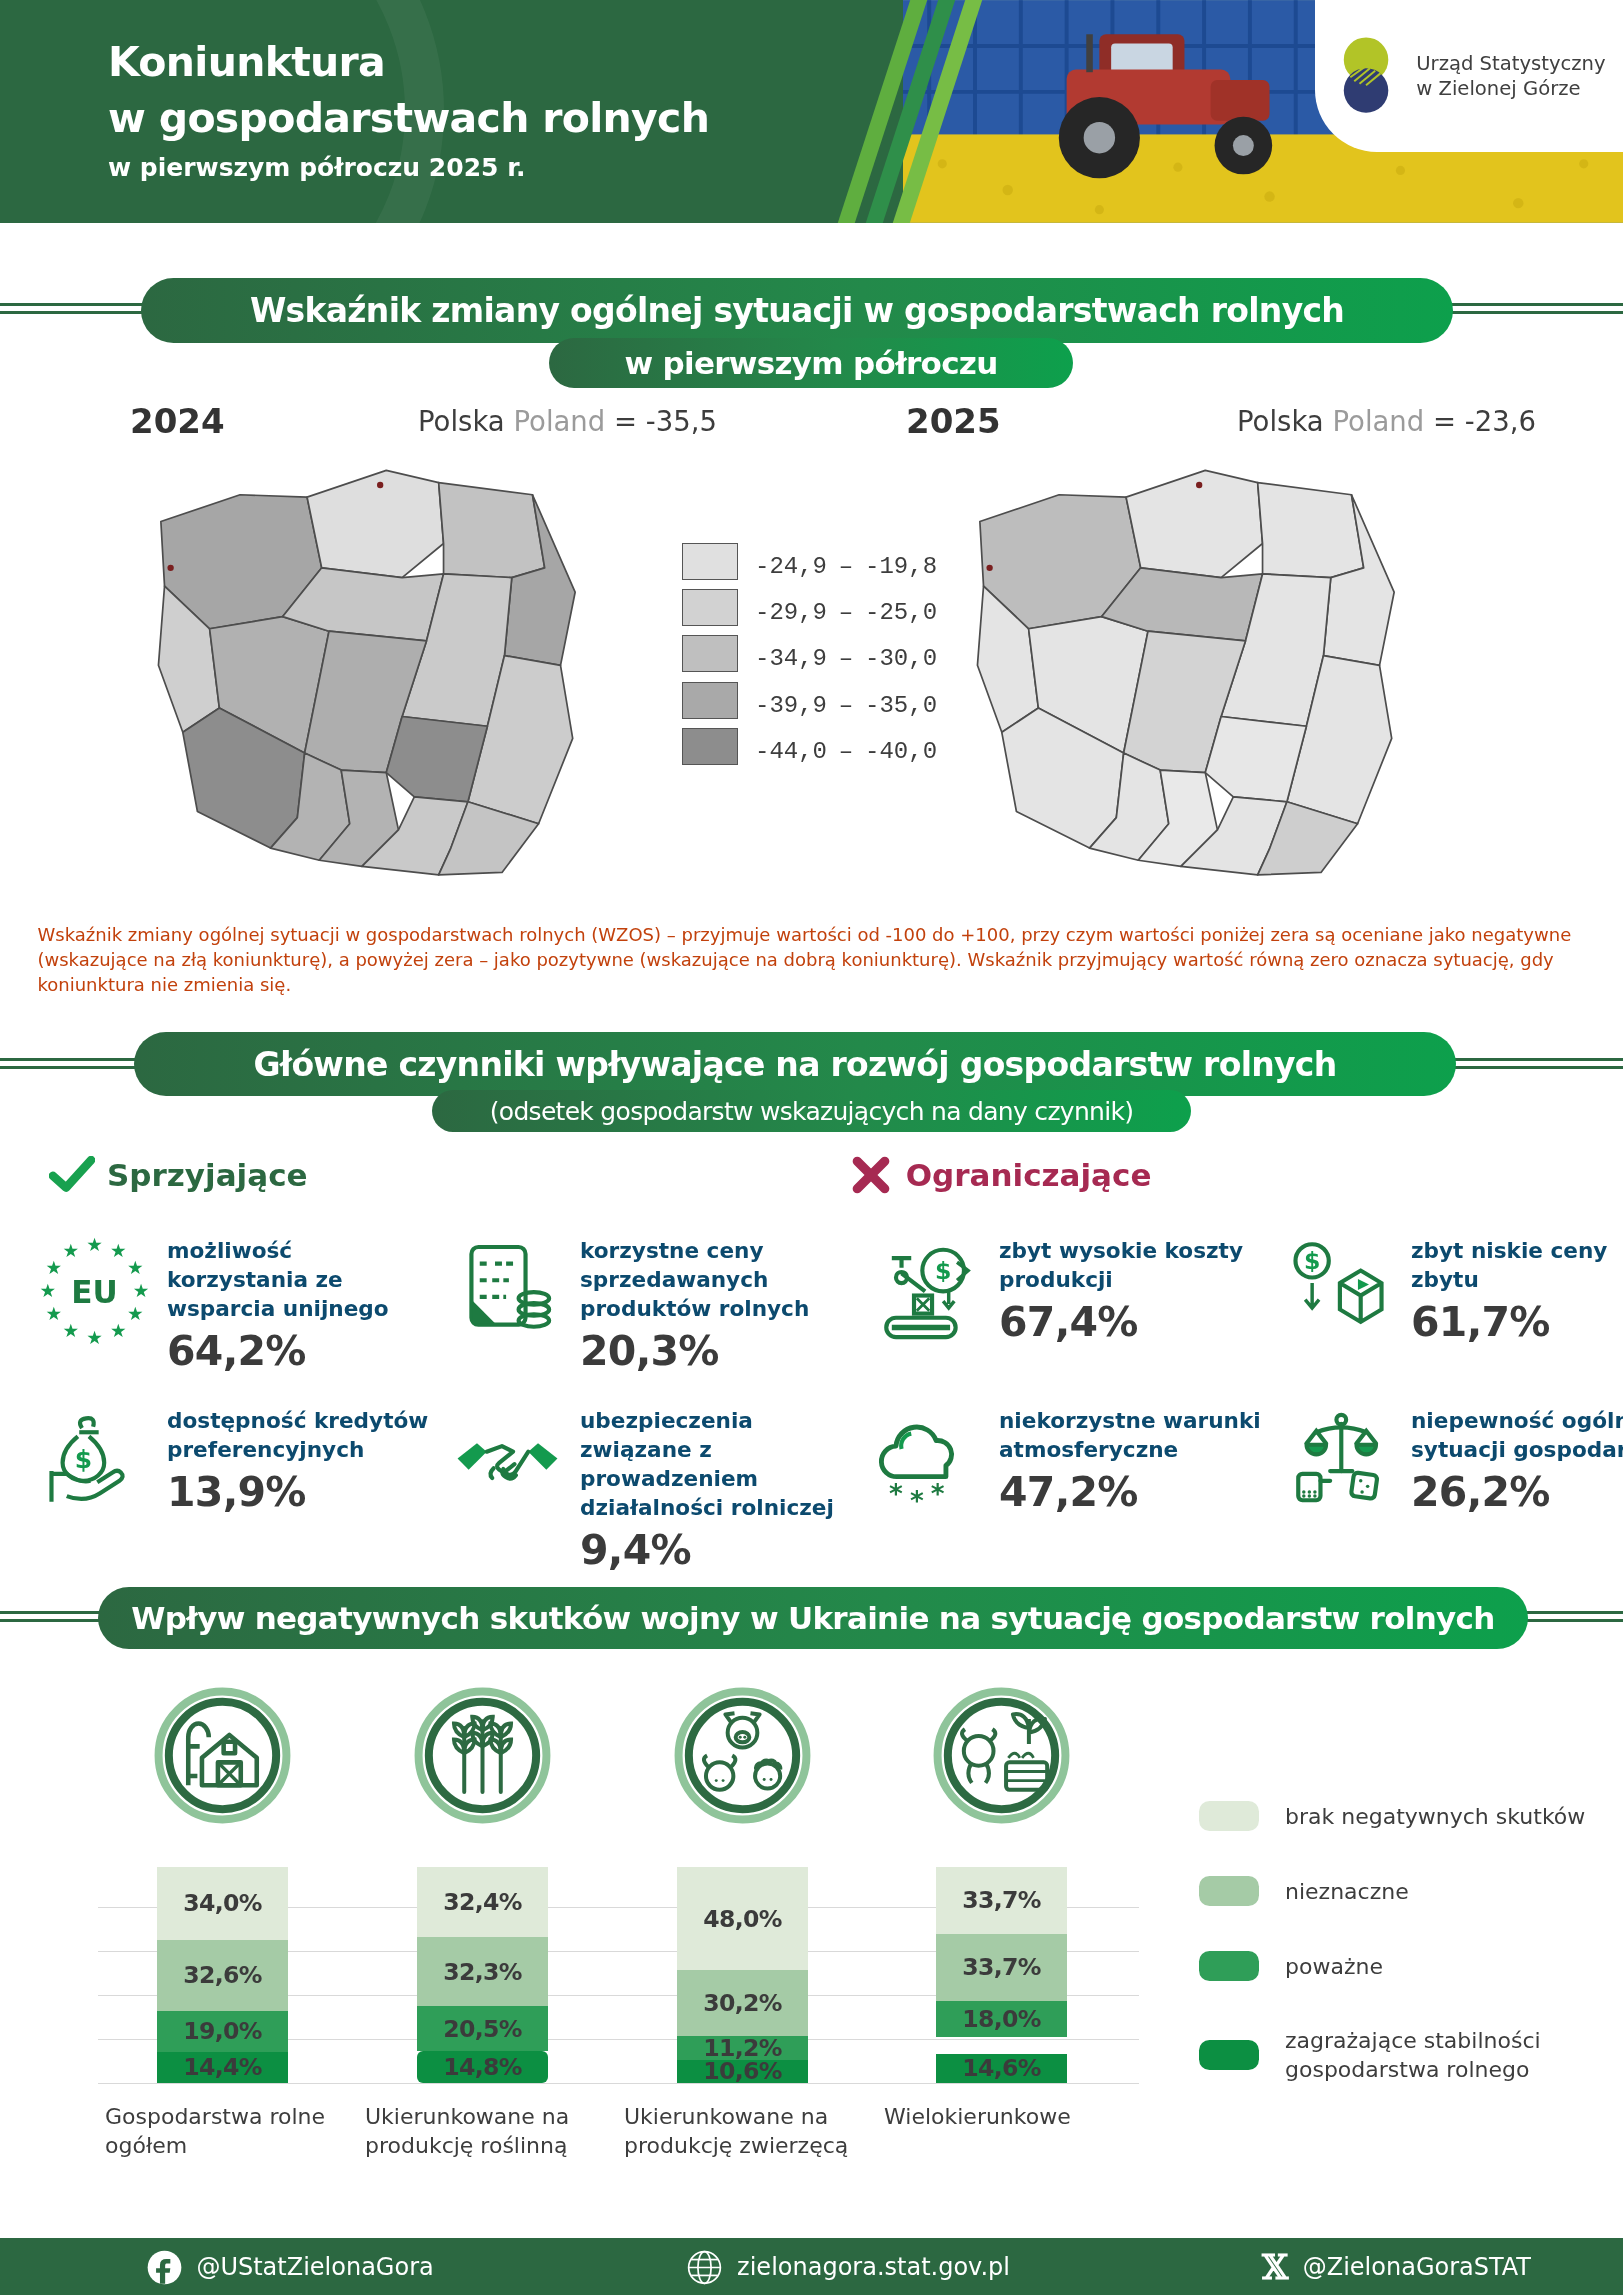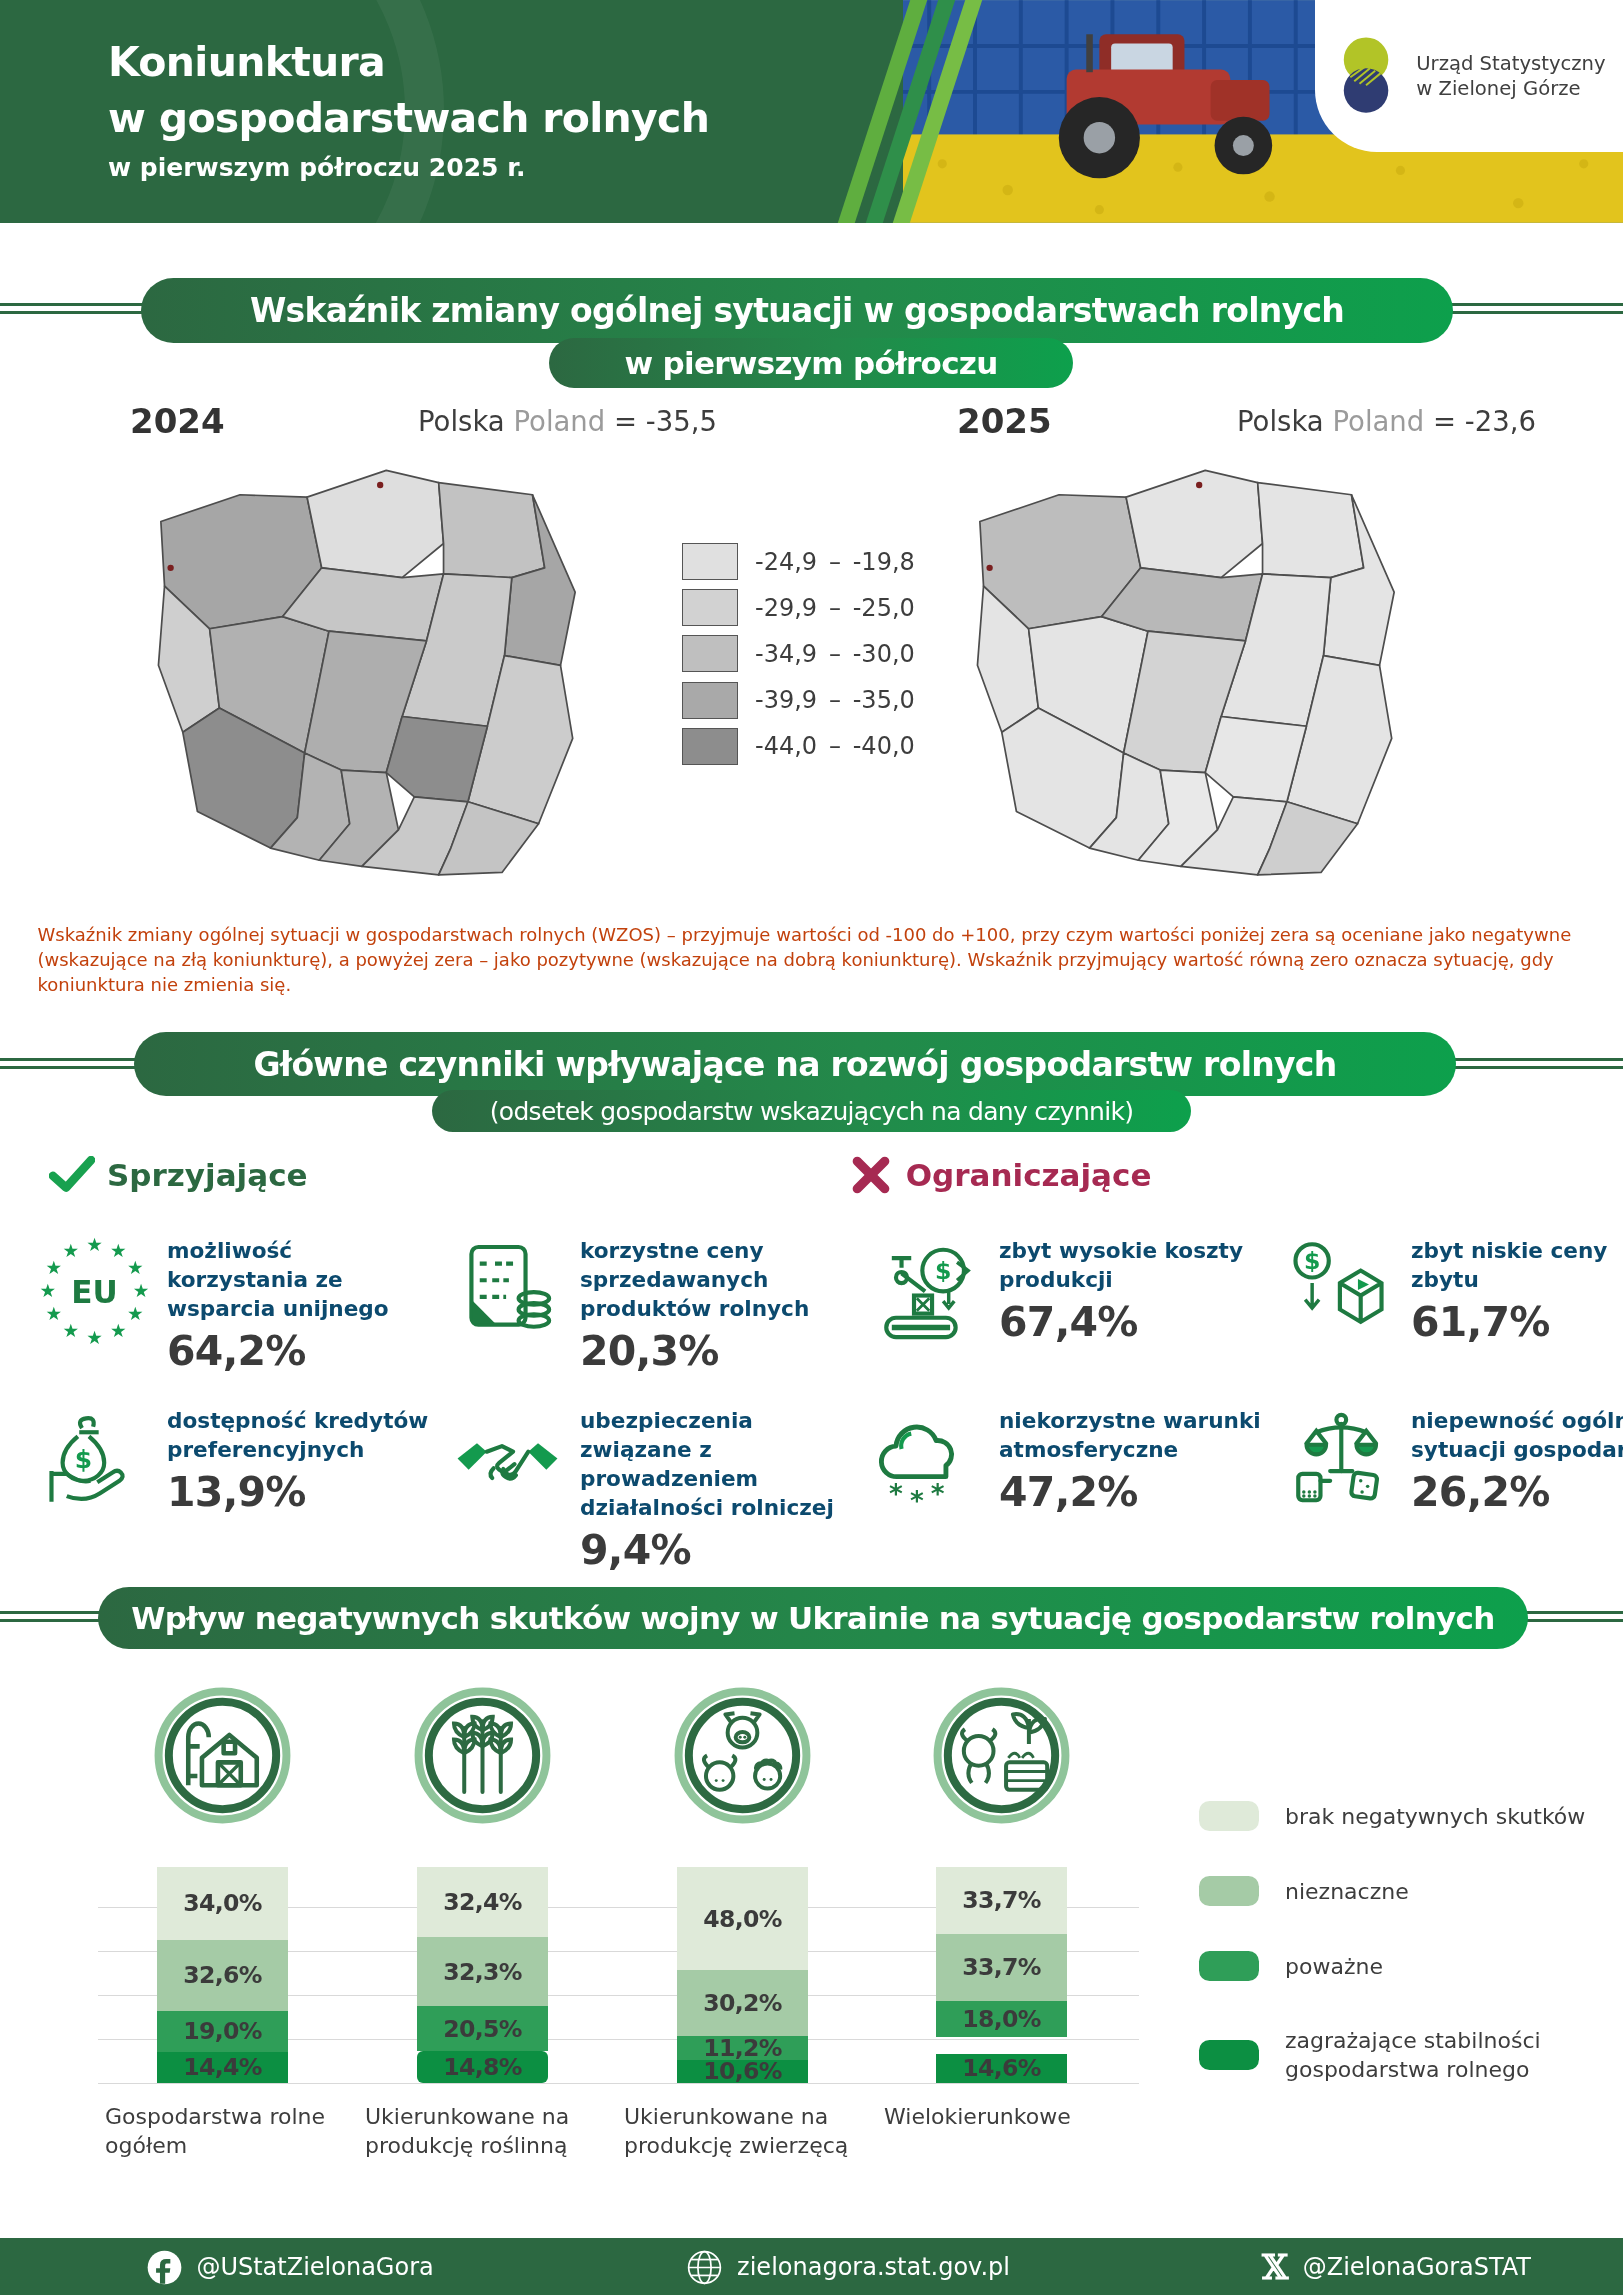--- a/index.html
+++ b/index.html
@@ -29,21 +29,21 @@
         color:#ffffff;font-weight:bold;text-align:center;border-radius:39px;
         display:flex;align-items:center;justify-content:center;letter-spacing:-0.7px;}
   .pill .inner{width:100%;}
 
   
   .map-year{position:absolute;font-size:34px;font-weight:bold;color:#333;}
   .map-caption{position:absolute;font-size:27.5px;color:#3d3d3d;white-space:nowrap;}
   .map-caption .en{color:#9b9b9b;}
   .map-svg{position:absolute;}
   .map-legend{position:absolute;left:682px;top:543px;width:249px;}
-  .ml-row{display:flex;align-items:center;margin-bottom:9.2px;}
+  .ml-row{display:flex;align-items:flex-end;margin-bottom:9.2px;font-family:Liberation Mono, monospace;}
   .ml-swatch{width:54px;height:35px;border:1.3px solid #555;margin-right:17px;flex:0 0 auto;}
   .ml-label{font-size:24px;color:#3d3d3d;display:flex;gap:11.8px;}
   .note{position:absolute;left:29.5px;top:914px;width:1568px;font-size:18px;line-height:25px;color:#c2410c;margin:8px;}
 
   
   .fac-head{position:absolute;display:flex;align-items:center;gap:15.7px;font-size:31px;font-weight:bold;}
   .fac-head.fav{color:#2c6841;gap:12px;}
   .fac-head.lim{color:#a62a52;}
   .factor{position:absolute;width:393px;display:flex;gap:17px;}
   .fic{flex:0 0 111px;height:124px;}
@@ -157,21 +157,21 @@
   <div class="pill" style="left:549px;top:338px;width:524px;height:50px;font-size:31px;border-radius:29px;">
     <div class="inner">w pierwszym półroczu</div>
   </div>
 
   <div class="map-year" style="left:130px;top:401px;">2024</div>
   <div class="map-caption" style="left:418px;top:405px;">
     <span class="pl">Polska</span>
     <span class="en">Poland</span>
     <span class="val">= -35,5</span>
   </div>
-  <div class="map-year" style="left:957px;top:401px;">2025</div>
+  <div class="map-year" style="left:906px;top:401px;">2025</div>
   <div class="map-caption" style="left:1237px;top:405px;">
     <span class="pl">Polska</span>
     <span class="en">Poland</span>
     <span class="val">= -23,6</span>
   </div>
 
   <svg class="map-svg" style="left:124px;top:446px;" width="488" height="463" viewBox="0 0 400 380">
     <g stroke="#4d4d4d" stroke-width="1.4" stroke-linejoin="round">
       <path d="M30,62 L95,40 L150,42 L162,100 L130,140 L70,150 L33,115 Z" fill="#a6a6a6"></path>
       <path d="M150,42 L215,20 L258,30 L262,80 L228,108 L162,100 Z" fill="#dedede"></path>

